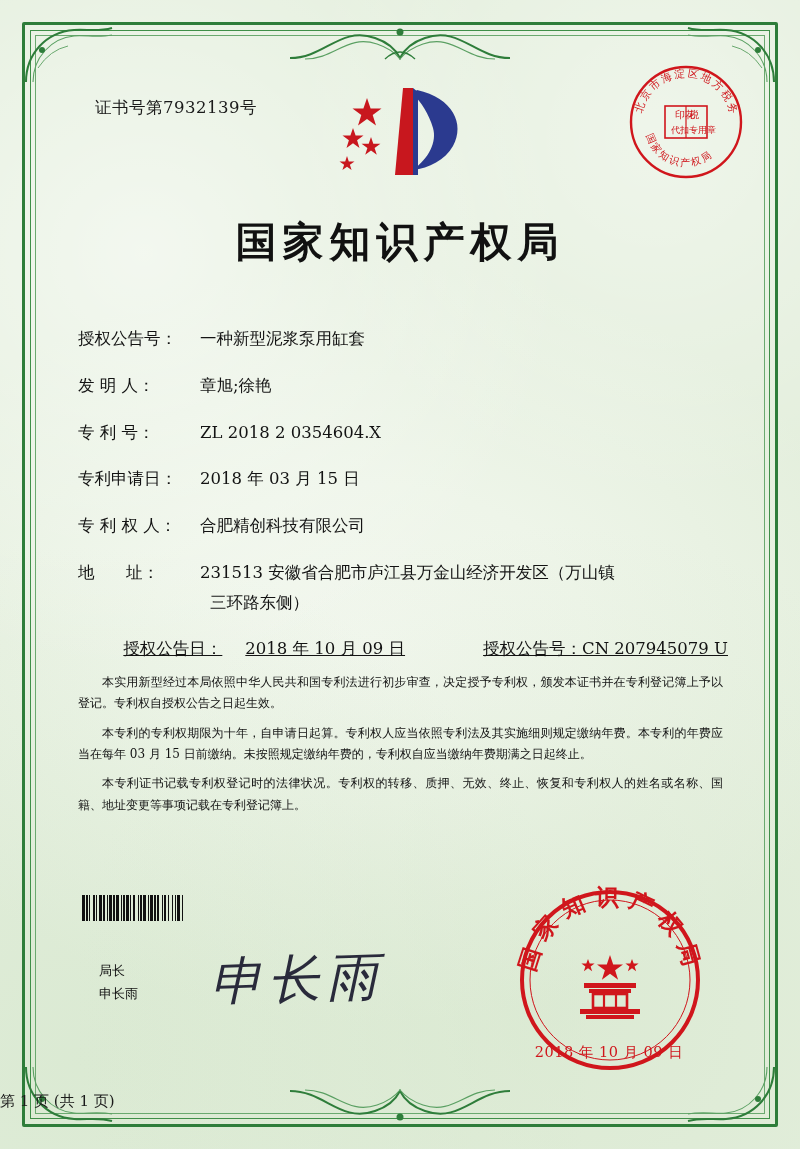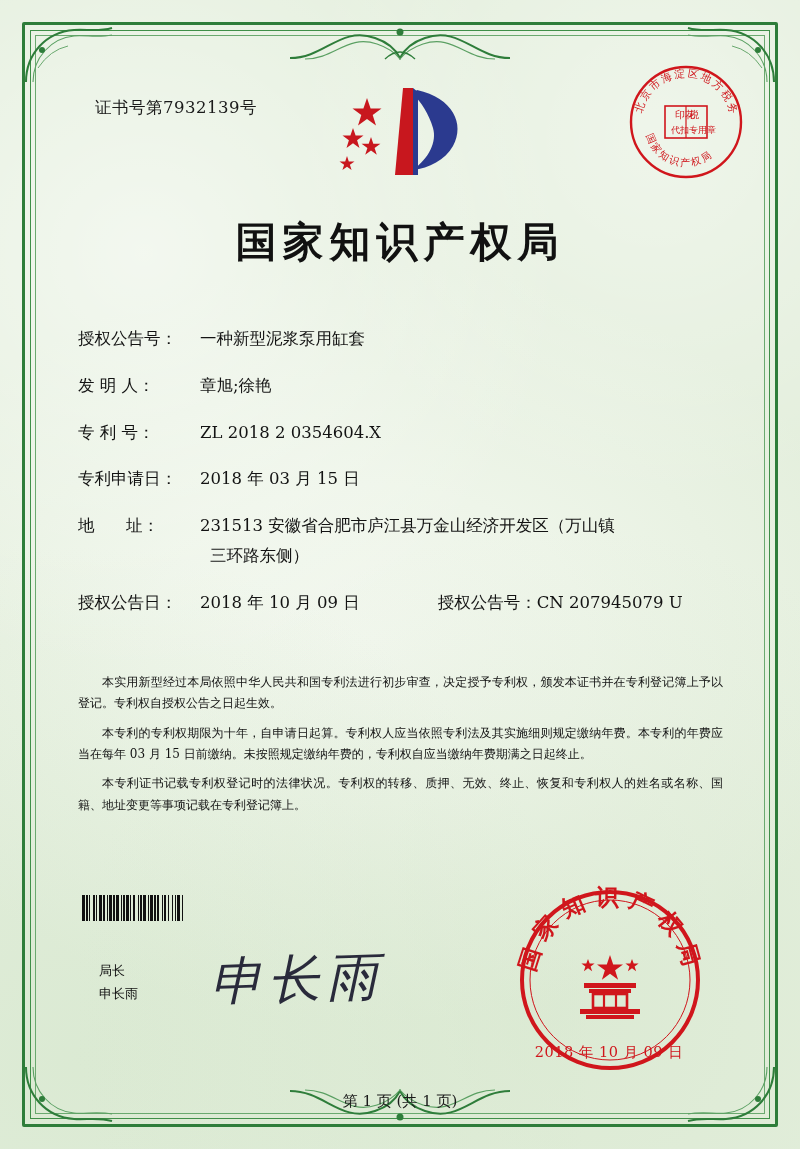--- a/index.html
+++ b/index.html
@@ -162,21 +162,22 @@
   }
   .field-value {
     flex: 1;
   }
   .field-value .wrap2 {
     display: block;
     margin-top: 5px;
     padding-left: 10px;
   }
   .field-row.double {
-    justify-content: flex-start;
+    justify-content: flex-end;
+    text-decoration: underline;
   }
   .field-row.double .right-label {
     margin-left: 78px;
     white-space: pre;
   }
 
   .paragraphs {
     position: absolute;
     left: 18px;
     top: 617px;
@@ -249,21 +250,20 @@
     font-size: 14.5px;
     font-family: "DejaVu Serif", "Liberation Serif", serif;
     letter-spacing: .5px;
   }
 
   .page-footer {
     position: absolute;
     left: 0;
     bottom: 38px;
     width: 800px;
-    text-align: center;
     font-size: 15px;
     color: #1a1a1a;
     font-family: "DejaVu Serif", "Liberation Serif", serif;
   }
 </style>
 </head>
 <body>
 
 <div class="certificate">
   <div class="paper-texture"></div>
@@ -357,20 +357,24 @@
       </div>
       <div class="field-row">
         <span class="field-label">专 利 号：</span>
         <span class="field-value">ZL 2018 2 0354604.X</span>
       </div>
       <div class="field-row">
         <span class="field-label">专利申请日：</span>
         <span class="field-value">2018 年 03 月 15 日</span>
       </div>
       <div class="field-row">
+        <span class="field-label">专 利 权 人：</span>
+        <span class="field-value">合肥精创科技有限公司</span>
+      </div>
+      <div class="field-row">
         <span class="field-label">地      址：</span>
         <span class="field-value">
           <span>231513 安徽省合肥市庐江县万金山经济开发区（万山镇</span>
           <span class="wrap2">三环路东侧）</span>
         </span>
       </div>
       <div class="field-row double">
         <span class="field-label">授权公告日：</span>
         <span>2018 年 10 月 09 日</span>
         <span class="right-label">授权公告号：</span>

